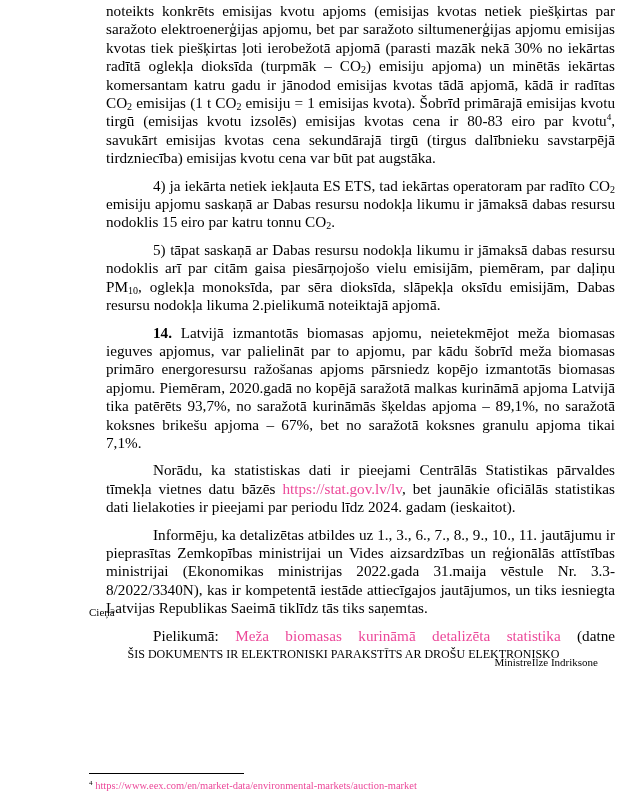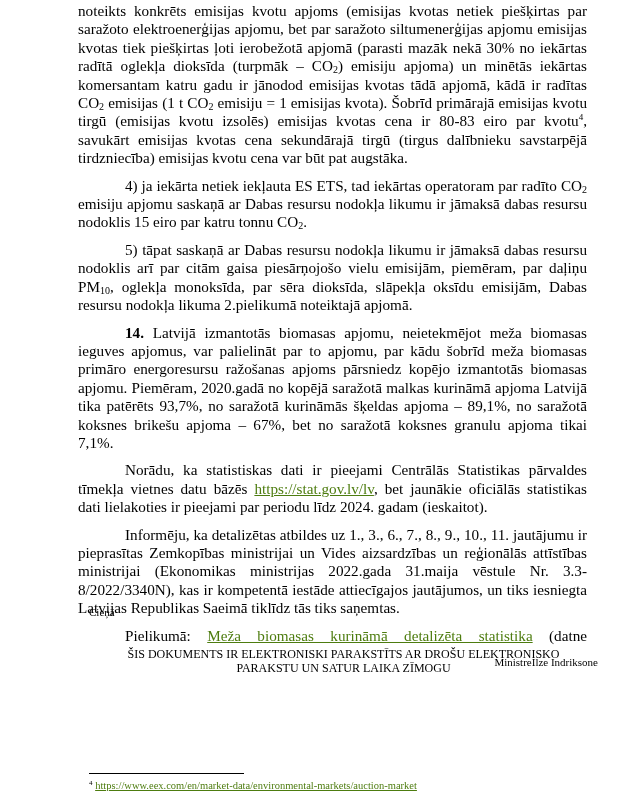--- a/index.html
+++ b/index.html
@@ -1,24 +1,24 @@
 <!DOCTYPE html>
 <html><head>
 <meta charset="utf-8">
 <style>
   html, body { margin:0; padding:0; background:#ffffff; }
   body { width:643px; height:808px; overflow:hidden; position:relative;
          font-family:"Liberation Serif", "DejaVu Serif", serif; color:#000; }
-  .page { position:absolute; left:78px; top:2px; width:509px; font-size:15.2px; line-height:18.4px; }
+  .page { position:absolute; left:106px; top:2px; width:509px; font-size:15.2px; line-height:18.4px; }
   p { margin:0 0 9px 0; text-align:justify; }
   p.ind { text-indent:47px; }
   p.nomb { margin-bottom:6px; }
   sub { font-size:10px; vertical-align:-2px; line-height:0; }
   sup { font-size:9px; vertical-align:6px; line-height:0; }
-  a { color:#4d7c0f; text-decoration:underline; }
+  a { color:#ec4899; }
   .pielikums { text-align:justify; text-align-last:justify; }
   .sig { position:absolute; left:89px; top:603px; width:509px; font-size:11px; line-height:18.4px; }
   .sig-row { display:flex; justify-content:flex-end;margin-top:32px; }
   .stamp { position:absolute; left:89px; top:647px; width:509px; text-align:center; font-size:12px; line-height:14px; }
   .fn-line { position:absolute; left:89px; top:773px; width:155px; height:1px; background:#000; }
   .footnote { position:absolute; left:89px; top:780px; font-size:10.5px; line-height:12px; }
   .footnote sup { font-size:7px; vertical-align:4px; }
 </style>
 </head>
 <body>
@@ -43,17 +43,16 @@
 <div class="sig">
   <div>Cieņā</div>
   <div class="sig-row">
     <span>Ministre</span>
     <span>Ilze Indriksone</span>
   </div>
 </div>
 
 <div class="stamp">
   <div>ŠIS DOKUMENTS IR ELEKTRONISKI PARAKSTĪTS AR DROŠU ELEKTRONISKO</div>
-  <div>PARAKSTU UN SATUR LAIKA ZĪMOGU</div>
 </div>
 
 <div class="fn-line"></div>
 <div class="footnote"><sup>4</sup> <a>https://www.eex.com/en/market-data/environmental-markets/auction-market</a></div>
 
 </body></html>

